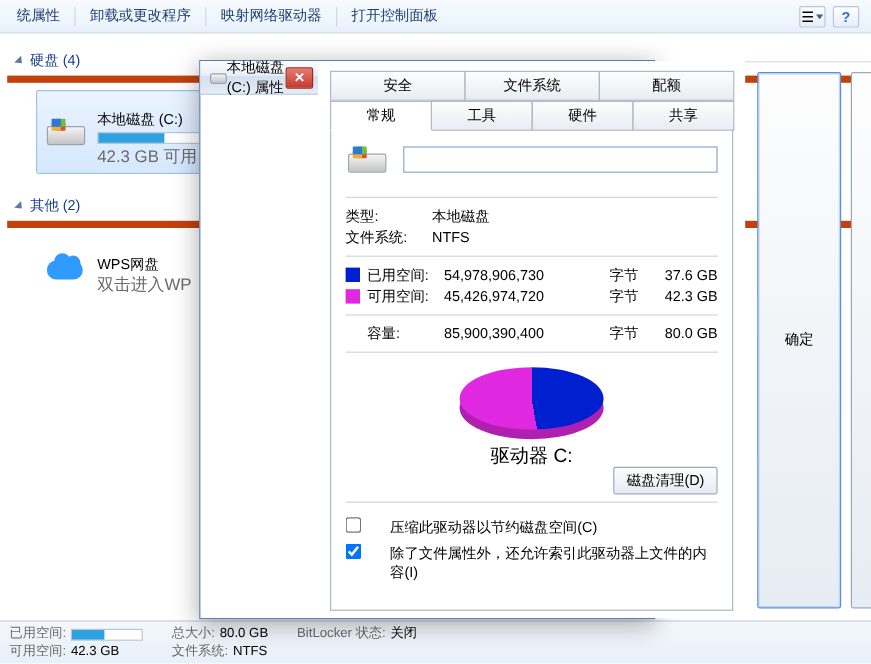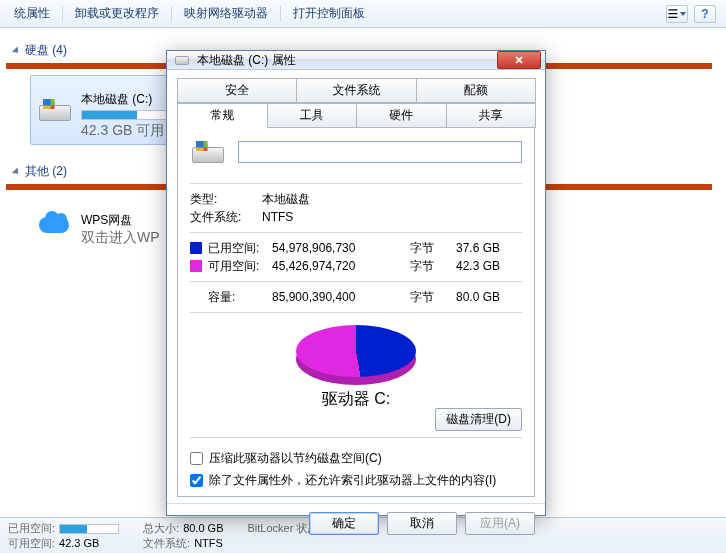--- a/index.html
+++ b/index.html
@@ -35,21 +35,21 @@
 
   
   .statusbar { position:absolute; left:0; right:0; bottom:0; height:36px; background:linear-gradient(#f4f8fc,#e7eff8); border-top:1px solid #c0cddb; display:flex; align-items:flex-start; padding:3px 8px; font-size:11px; }
   .sb-col { display:flex; flex-direction:column; margin-right:24px; }
   .sb-row { display:flex; align-items:center; gap:4px; line-height:15px; }
   .sb-lbl { color:#6a6a6a; }
   .sb-bar { width:60px; height:10px; border:1px solid #b8c6d6; background:#fff; }
   .sb-bar-fill { height:100%; background:#2fa0e0; }
 
   
-  .dlg { position:absolute; left:166px; top:50px; width:380px; height:466px; border:1px solid #5a7fb0; background:#fff; box-shadow:0 4px 20px rgba(0,0,0,0.35); display:flex; flex-direction:column; }
+  .dlg { position:absolute; left:166px; top:50px; width:380px; height:466px; border:1px solid #5a7fb0; background:#fff; box-shadow:0 4px 20px rgba(0,0,0,0.35); display:flex; flex-direction:row; }
   .dlg-title { height:28px; background:linear-gradient(#fdfdfe,#e8eef7 45%,#d4e0ef 46%,#e4ecf6); display:flex; align-items:center; padding:0 4px 0 8px; border-bottom:1px solid #b7c8da; }
   .dlg-title-ico { width:16px; height:16px; margin-right:6px; position:relative; }
   .dlg-close { margin-left:auto; width:44px; height:18px; background:linear-gradient(#e67a6f,#c83a2c); border:1px solid #9c2c22; border-radius:2px; display:flex; align-items:center; justify-content:center; color:#fff; font-weight:bold; font-size:11px; }
   .dlg-body { flex:1; background:#fff; padding:8px 10px 6px 10px; display:flex; flex-direction:column; }
 
   .tabstrip { display:flex; flex-wrap:wrap; }
   .trow { display:flex; width:100%; }
   .tab { flex:1; text-align:center; padding:3px 0; border:1px solid #aeb9c6; background:linear-gradient(#fdfdfd,#e8edf3); font-size:12px; margin-right:-1px; }
   .tab.active { background:#fff; border-bottom:1px solid #fff; position:relative; z-index:2; }
   .tabcontent { border:1px solid #aeb9c6; border-top:none; padding:10px 12px 8px 12px; flex:1; margin-top:-1px; display:flex; flex-direction:column; }
@@ -72,21 +72,21 @@
 
   .pie-wrap { display:flex; justify-content:center; padding:6px 0 2px 0; }
   .pie { width:120px; height:60px; position:relative; }
   .pie-bottom { position:absolute; left:0; top:8px; width:120px; height:52px; border-radius:60px/26px; background:#b020b0; }
   .pie-top { position:absolute; left:0; top:0; width:120px; height:52px; border-radius:60px/26px; background: conic-gradient(#0020d0 0deg 170deg, #e028e0 170deg 360deg); transform:scaleY(1); }
   .drive-lbl { text-align:center; font-size:16px; padding-top:2px; }
 
   .cleanup-row { display:flex; justify-content:flex-end; margin-top:-2px; }
   .btn { border:1px solid #9aa8b8; background:linear-gradient(#fdfdfd,#e6ecf3); padding:2px 10px; font-size:12px; border-radius:2px; }
 
-  .chk-row { display:flex; align-items:center; gap:6px; font-size:12px; margin-top:6px; line-height:16px; }
+  .chk-row { display:flex; align-items:flex-start; gap:24px; font-size:12px; margin-top:6px; line-height:16px; }
   input[type=checkbox]{ width:13px; height:13px; margin:0; }
 
   .dlg-buttons { display:flex; justify-content:flex-end; gap:8px; padding:8px 10px; border-top:1px solid #d7dee7; }
   .dlg-buttons .btn { min-width:70px; text-align:center; }
   .btn.primary { border-color:#5a8fd6; box-shadow:0 0 0 1px #bcd6f5 inset; }
   .btn.disabled { color:#9a9a9a; }
 </style>
 </head>
 <body>
 

